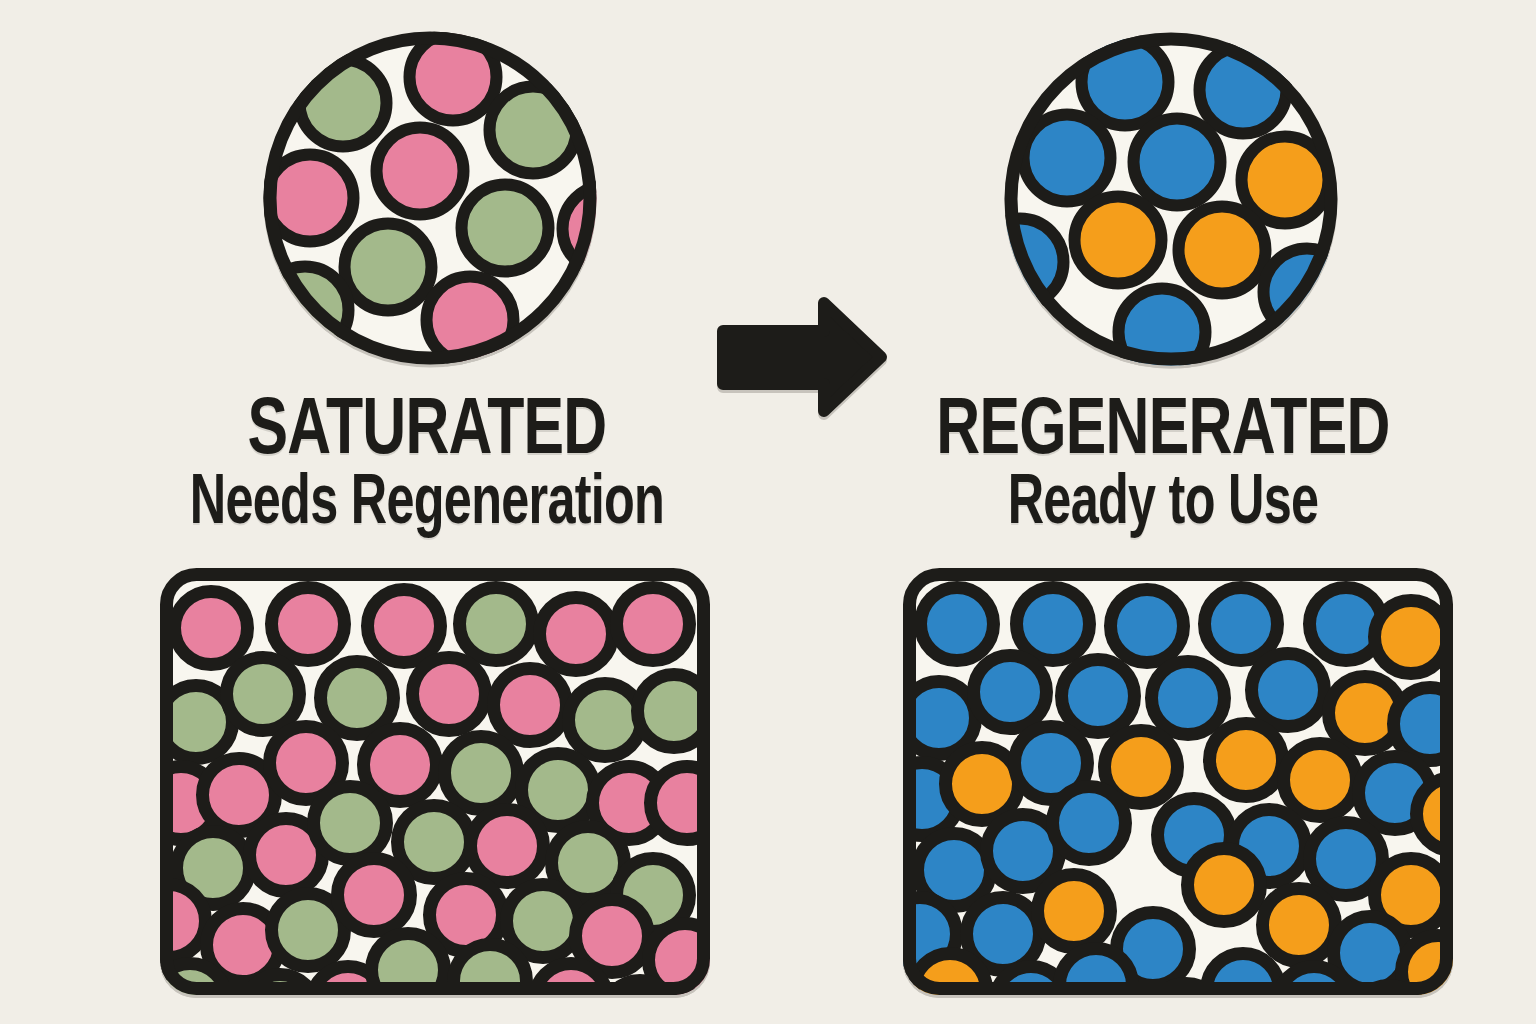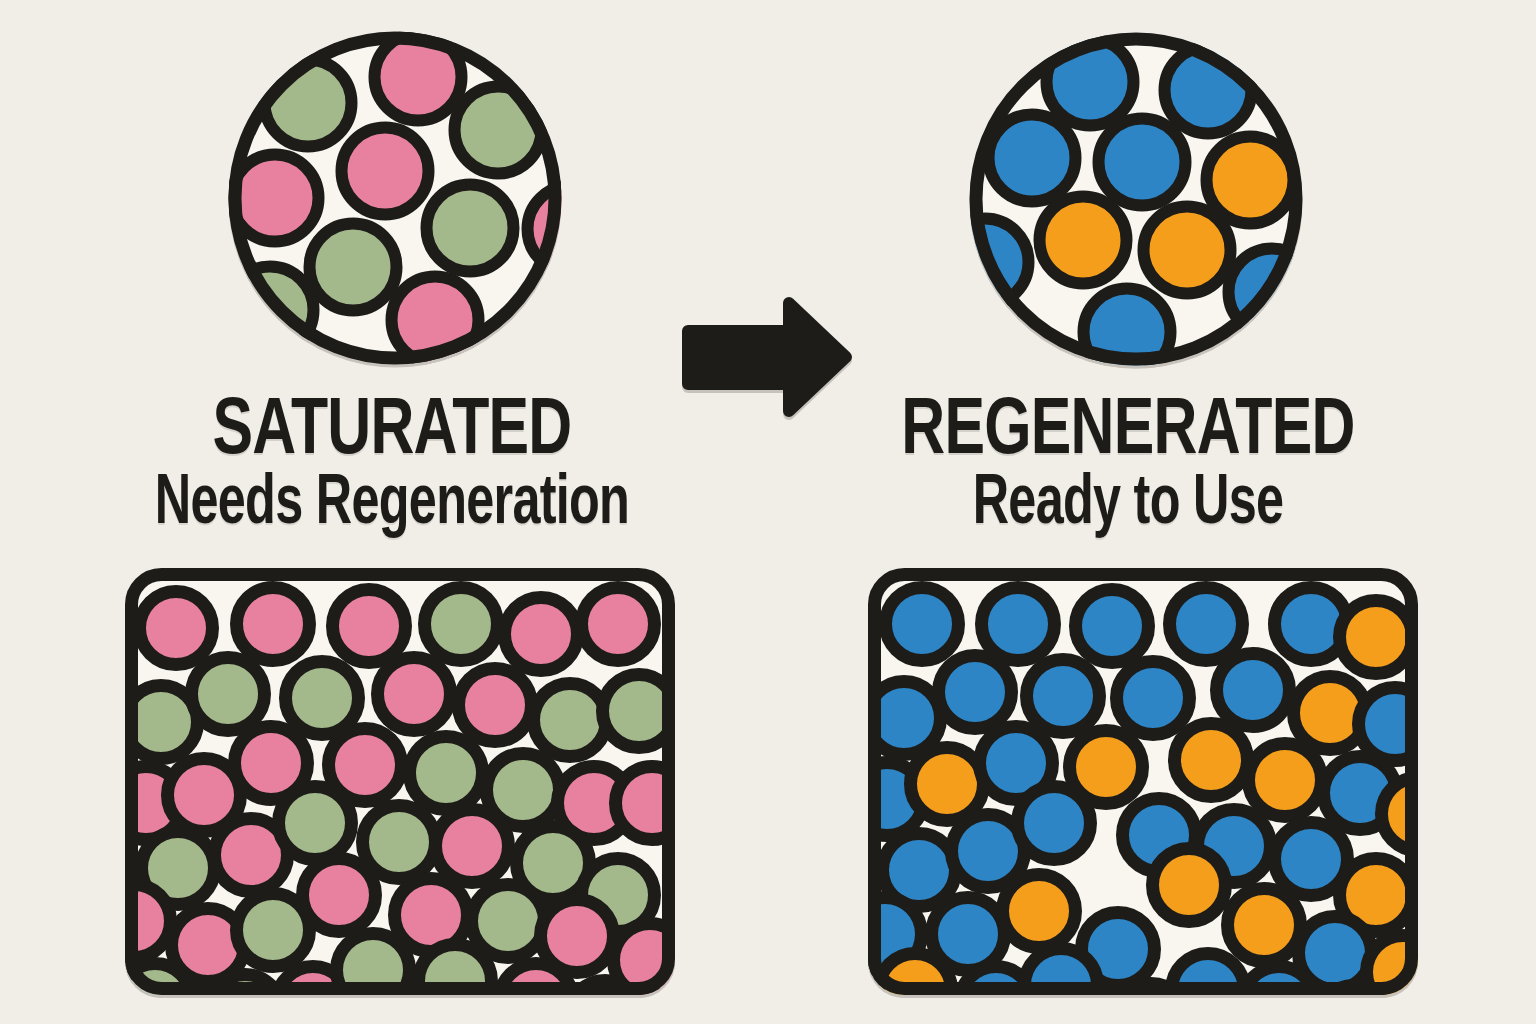--- a/index.html
+++ b/index.html
@@ -1,21 +1,21 @@
 <!DOCTYPE html>
 <html><head>
 <meta charset="utf-8">
 <style>
   html,body{margin:0;padding:0;}
   body{
     width:1536px;height:1024px;position:relative;overflow:hidden;
     background:#f1eee7;
     font-family:"Liberation Sans", sans-serif;
   }
-  .scene{position:absolute;inset:0;}
+  .scene{position:absolute;inset:0;margin-left:35px;}
   .panel{position:absolute;}
   .panel svg{display:block;filter:drop-shadow(0 3px 0 rgba(50,45,38,0.22));}
   .arrow{position:absolute;left:675px;top:288px;width:190px;height:140px;}
   .arrow svg{display:block;filter:drop-shadow(0 3px 0 rgba(50,45,38,0.22));}
   .caption{
     position:absolute;width:660px;text-align:center;color:#1d1c19;
     line-height:1;white-space:nowrap;
   }
   .caption.left{left:62px;}
   .caption.right{left:798px;}

